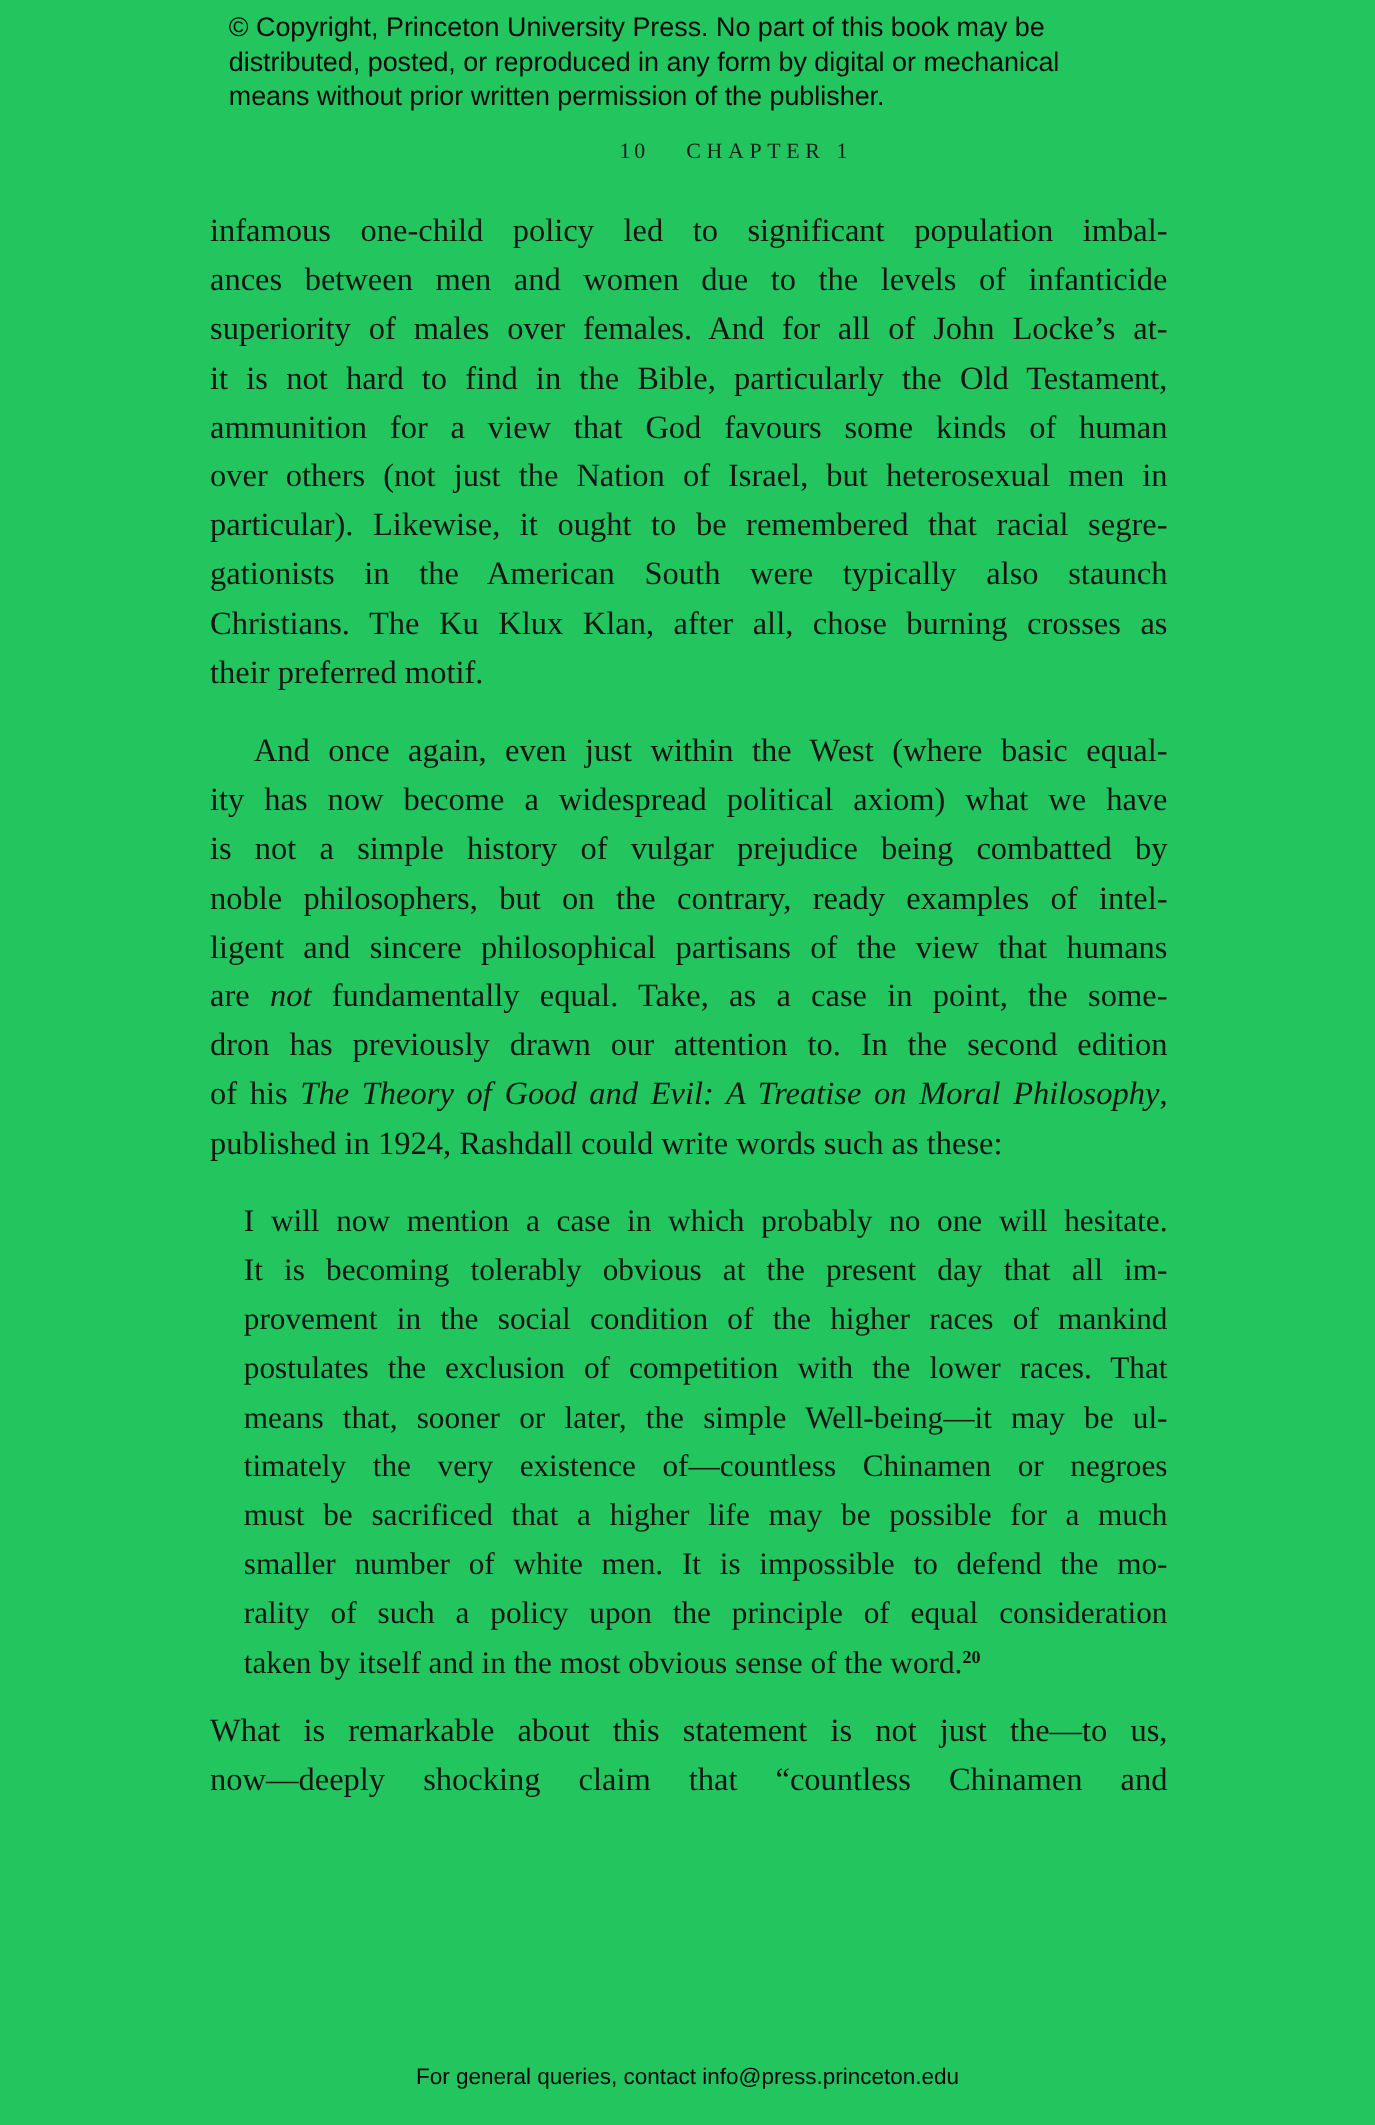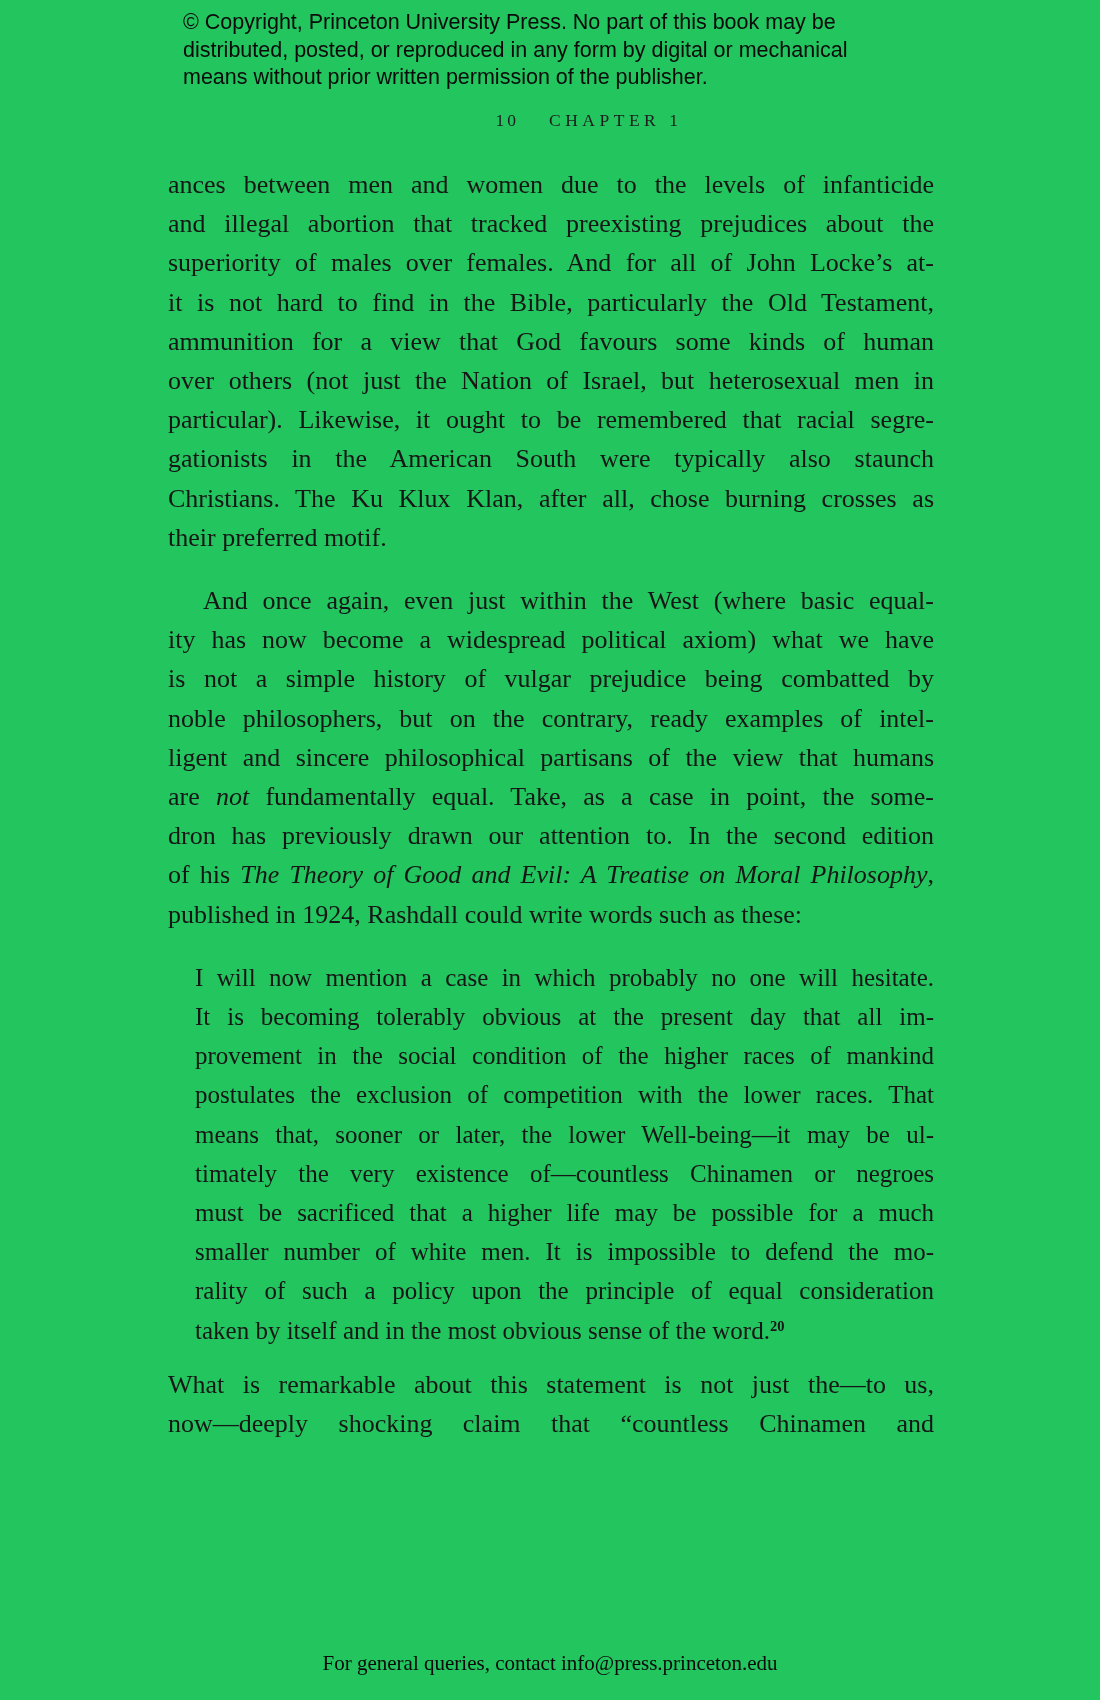--- a/index.html
+++ b/index.html
@@ -65,44 +65,44 @@
     position: relative;
     top: -0.55em;
     font-weight: bold;
   }
   .footer {
     position: absolute;
     top: 1651px;
     left: 0;
     width: 1100px;
     text-align: center;
-    font-family: Liberation Serif, serif;
-    font-size: 21px;
+    font-family: Liberation Sans, sans-serif;
+    font-size: 18px;
     color: #0a0a0a;
   }
 </style>
 </head>
 <body>
 
 <div class="page">
 
   <div class="copyright">
     <div>© Copyright, Princeton University Press. No part of this book may be</div>
     <div>distributed, posted, or reproduced in any form by digital or mechanical</div>
     <div>means without prior written permission of the publisher.</div>
   </div>
 
   <div class="running-head">
     <span class="rh-num">10</span><span class="rh-chap">CHAPTER 1</span>
   </div>
 
   <div class="body-text" id="body-text">
       <div class="para">
+        <div class="line">infamous one-child policy led to significant population imbal-</div>
         <div class="line">ances between men and women due to the levels of infanticide</div>
-        <div class="line">and illegal abortion that tracked preexisting prejudices about the</div>
         <div class="line">superiority of males over females. And for all of John Locke’s at-</div>
         <div class="line">it is not hard to find in the Bible, particularly the Old Testament,</div>
         <div class="line">ammunition for a view that God favours some kinds of human</div>
         <div class="line">over others (not just the Nation of Israel, but heterosexual men in</div>
         <div class="line">particular). Likewise, it ought to be remembered that racial segre-</div>
         <div class="line">gationists in the American South were typically also staunch</div>
         <div class="line">Christians. The Ku Klux Klan, after all, chose burning crosses as</div>
         <div class="line line-left">their preferred motif.</div>
       </div>
       <div class="para">
@@ -114,21 +114,21 @@
         <div class="line">are <i>not</i> fundamentally equal. Take, as a case in point, the some-</div>
         <div class="line">dron has previously drawn our attention to. In the second edition</div>
         <div class="line">of his <i>The Theory of Good and Evil: A Treatise on Moral Philosophy</i>,</div>
         <div class="line line-left">published in 1924, Rashdall could write words such as these:</div>
       </div>
       <div class="blockquote">
         <div class="line">I will now mention a case in which probably no one will hesitate.</div>
         <div class="line">It is becoming tolerably obvious at the present day that all im-</div>
         <div class="line">provement in the social condition of the higher races of mankind</div>
         <div class="line">postulates the exclusion of competition with the lower races. That</div>
-        <div class="line">means that, sooner or later, the lower Well-being—it may be ul-</div>
+        <div class="line">means that, sooner or later, the simple Well-being—it may be ul-</div>
         <div class="line">timately the very existence of—countless Chinamen or negroes</div>
         <div class="line">must be sacrificed that a higher life may be possible for a much</div>
         <div class="line">smaller number of white men. It is impossible to defend the mo-</div>
         <div class="line">rality of such a policy upon the principle of equal consideration</div>
         <div class="line line-left">taken by itself and in the most obvious sense of the word.<sup>20</sup></div>
       </div>
       <div class="para">
         <div class="line">What is remarkable about this statement is not just the—to us,</div>
         <div class="line">now—deeply shocking claim that “countless Chinamen and</div>
       </div>

